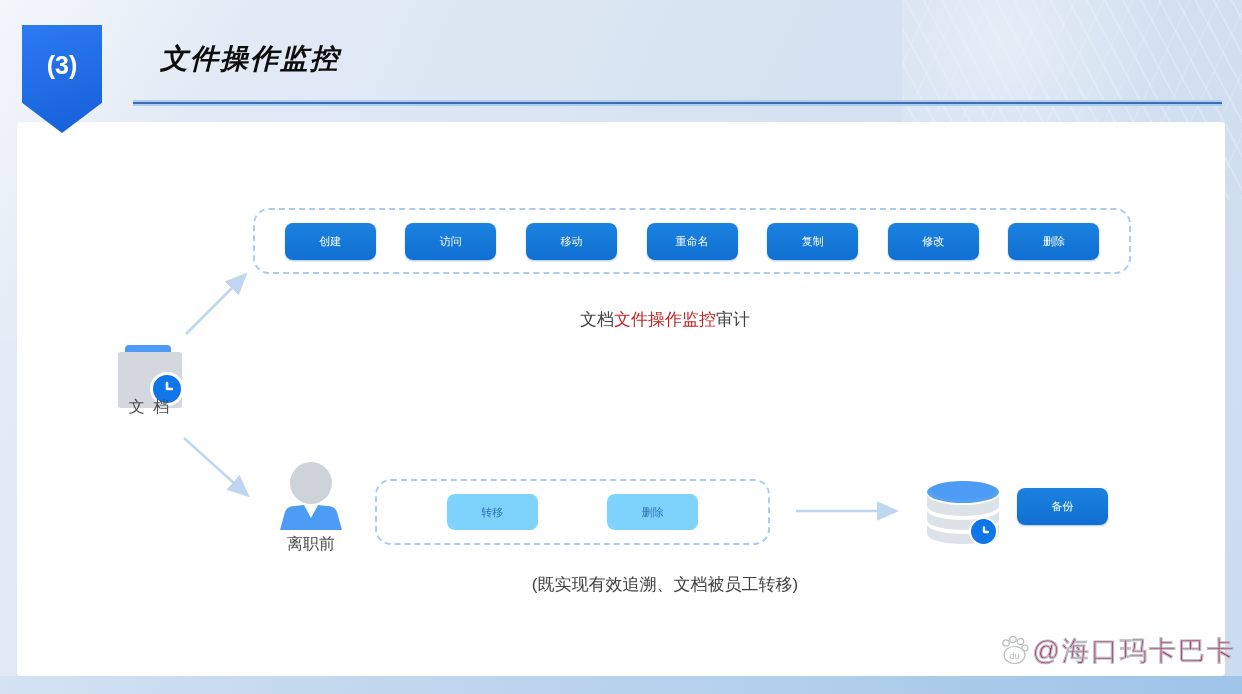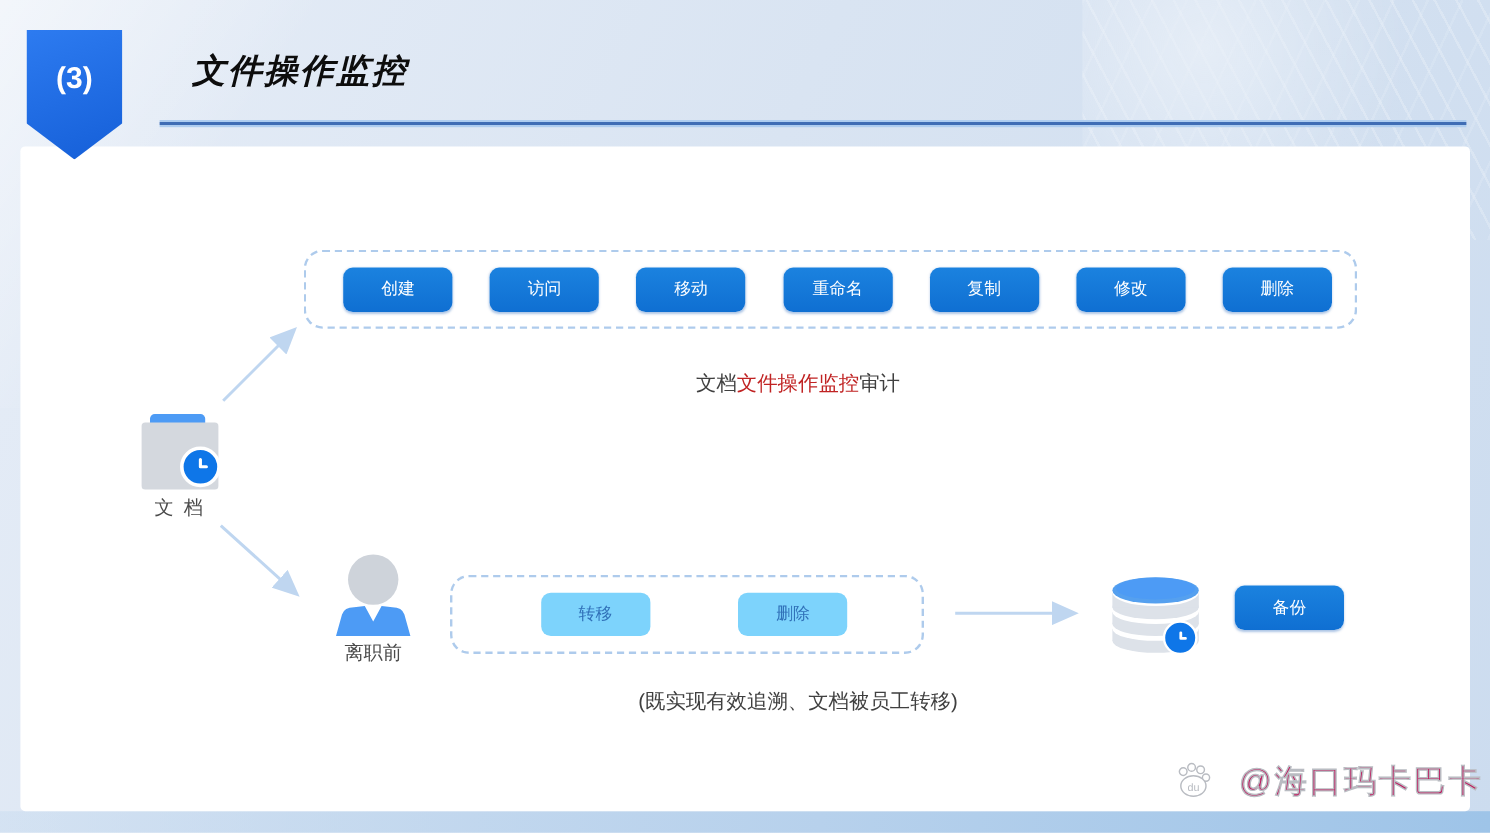--- a/index.html
+++ b/index.html
@@ -54,24 +54,23 @@
   
   .arrows { position:absolute; left:0; top:0; width:1242px; height:694px; z-index:2; pointer-events:none; }
   
   .dashed { position:absolute; border:2px dashed #aecbec; border-radius:16px; z-index:3;
             display:flex; align-items:center; justify-content:space-evenly; }
   .dashed-top { left:253px; top:208px; width:878px; height:66px; }
   .dashed-bottom { left:375px; top:479px; width:395px; height:66px; }
   .btn {
     width:91px; height:37px; border:none; border-radius:8px;
     background:linear-gradient(180deg,#1b82df 0%,#0f6fd2 100%);
-    color:#fff; font-size:14px; font-family:Liberation Serif, serif; cursor:pointer;
+    color:#fff; font-size:11px; font-family:Liberation Serif, serif; cursor:pointer;
     display:flex; align-items:center; justify-content:center;
     box-shadow:0 1px 2px rgba(20,90,180,.35);
-    margin-left:12px;
   }
   .btn-wide { width:116px; }
   .btn-light {
     background:#7dd3fc; color:#3070b8; box-shadow:none; height:36px;
   }
   
   .caption { position:absolute; left:88px; width:1154px; text-align:center; z-index:3;
              font-size:17px; color:#404040; line-height:28px; }
   .caption .hl { color:#c02323; }
   .cap-top { top:306px; }
@@ -81,31 +80,31 @@
   .folder-tab { position:absolute; left:7px; top:0; width:46px; height:12px;
                 background:#4d9bf5; border-radius:4px 4px 0 0; }
   .folder-body { position:absolute; left:0; top:7px; width:64px; height:56px;
                  background:#d4d8de; border-radius:3px; }
   .clock {
     position:absolute; border-radius:50%; background:#0e76e8; border:3px solid #fff;
     display:flex; align-items:center; justify-content:center;
   }
   .clock svg { display:block; }
   .icon-label { position:absolute; width:100%; text-align:center; font-size:16px; color:#4a4a4a; z-index:3; }
-  .folder-label { left:118px; top:413px; width:64px; letter-spacing:2px;text-align:center; }
+  .folder-label { left:118px; top:397px; width:64px; letter-spacing:2px;text-align:center; }
   
   .person-wrap { position:absolute; left:272px; top:460px; width:78px; height:72px; z-index:3; }
   .person-label { left:272px; top:534px; width:78px; }
   
   .db-wrap { position:absolute; left:924px; top:472px; width:78px; height:74px; z-index:3; }
   
   .backup-btn { position:absolute; left:1017px; top:488px; z-index:3; }
   
   .watermark {
-    position:absolute; right:6px; top:633px; z-index:4; display:flex; align-items:flex-end; gap:20px;
+    position:absolute; right:6px; top:633px; z-index:4; display:flex; align-items:flex-end; gap:0;
   }
   .watermark-text {
     font-size:27px; letter-spacing:2px; color:#be185d;
     -webkit-text-stroke:1.2px #b9bcc2; font-weight:400;
   }
 </style>
 </head>
 <body>
 
 <div class="bg-tex-tl"></div>

